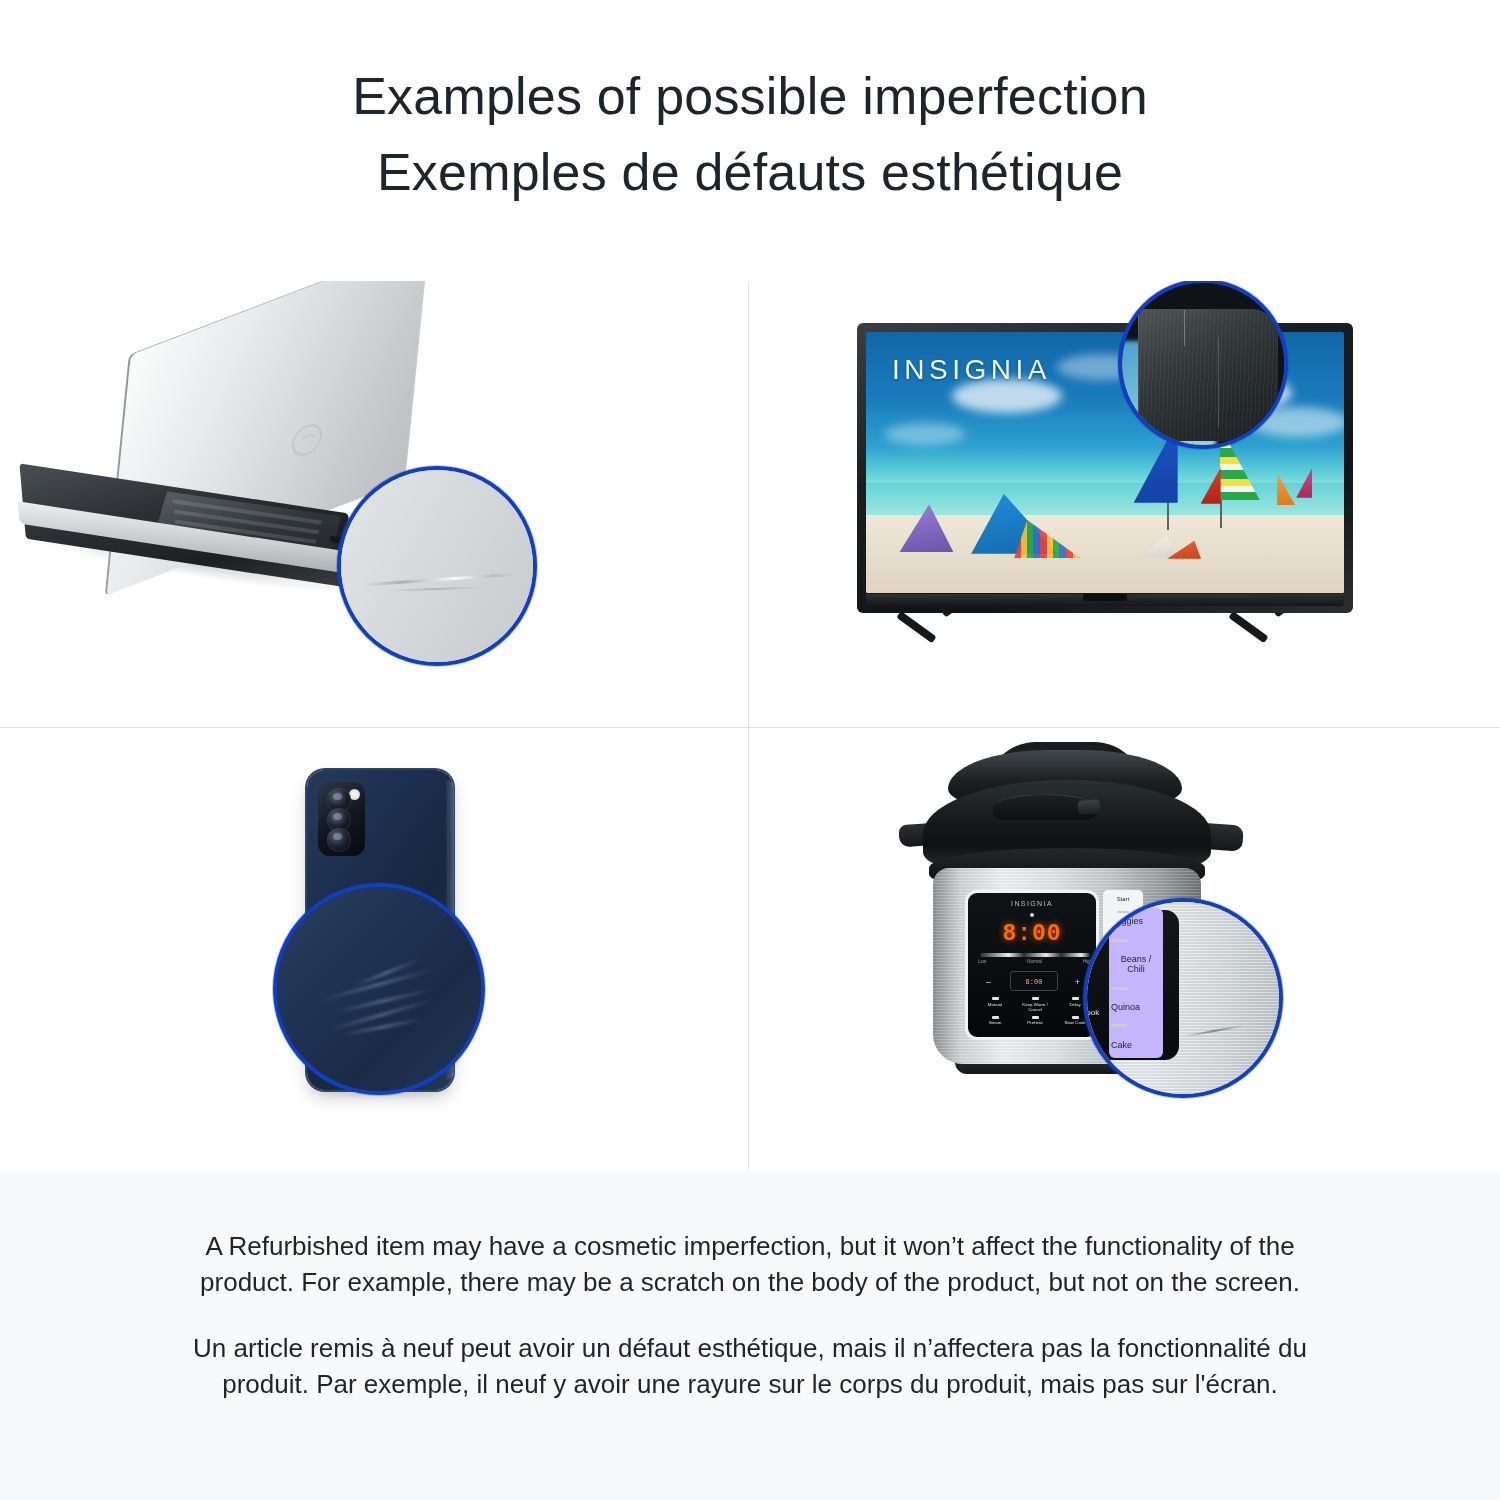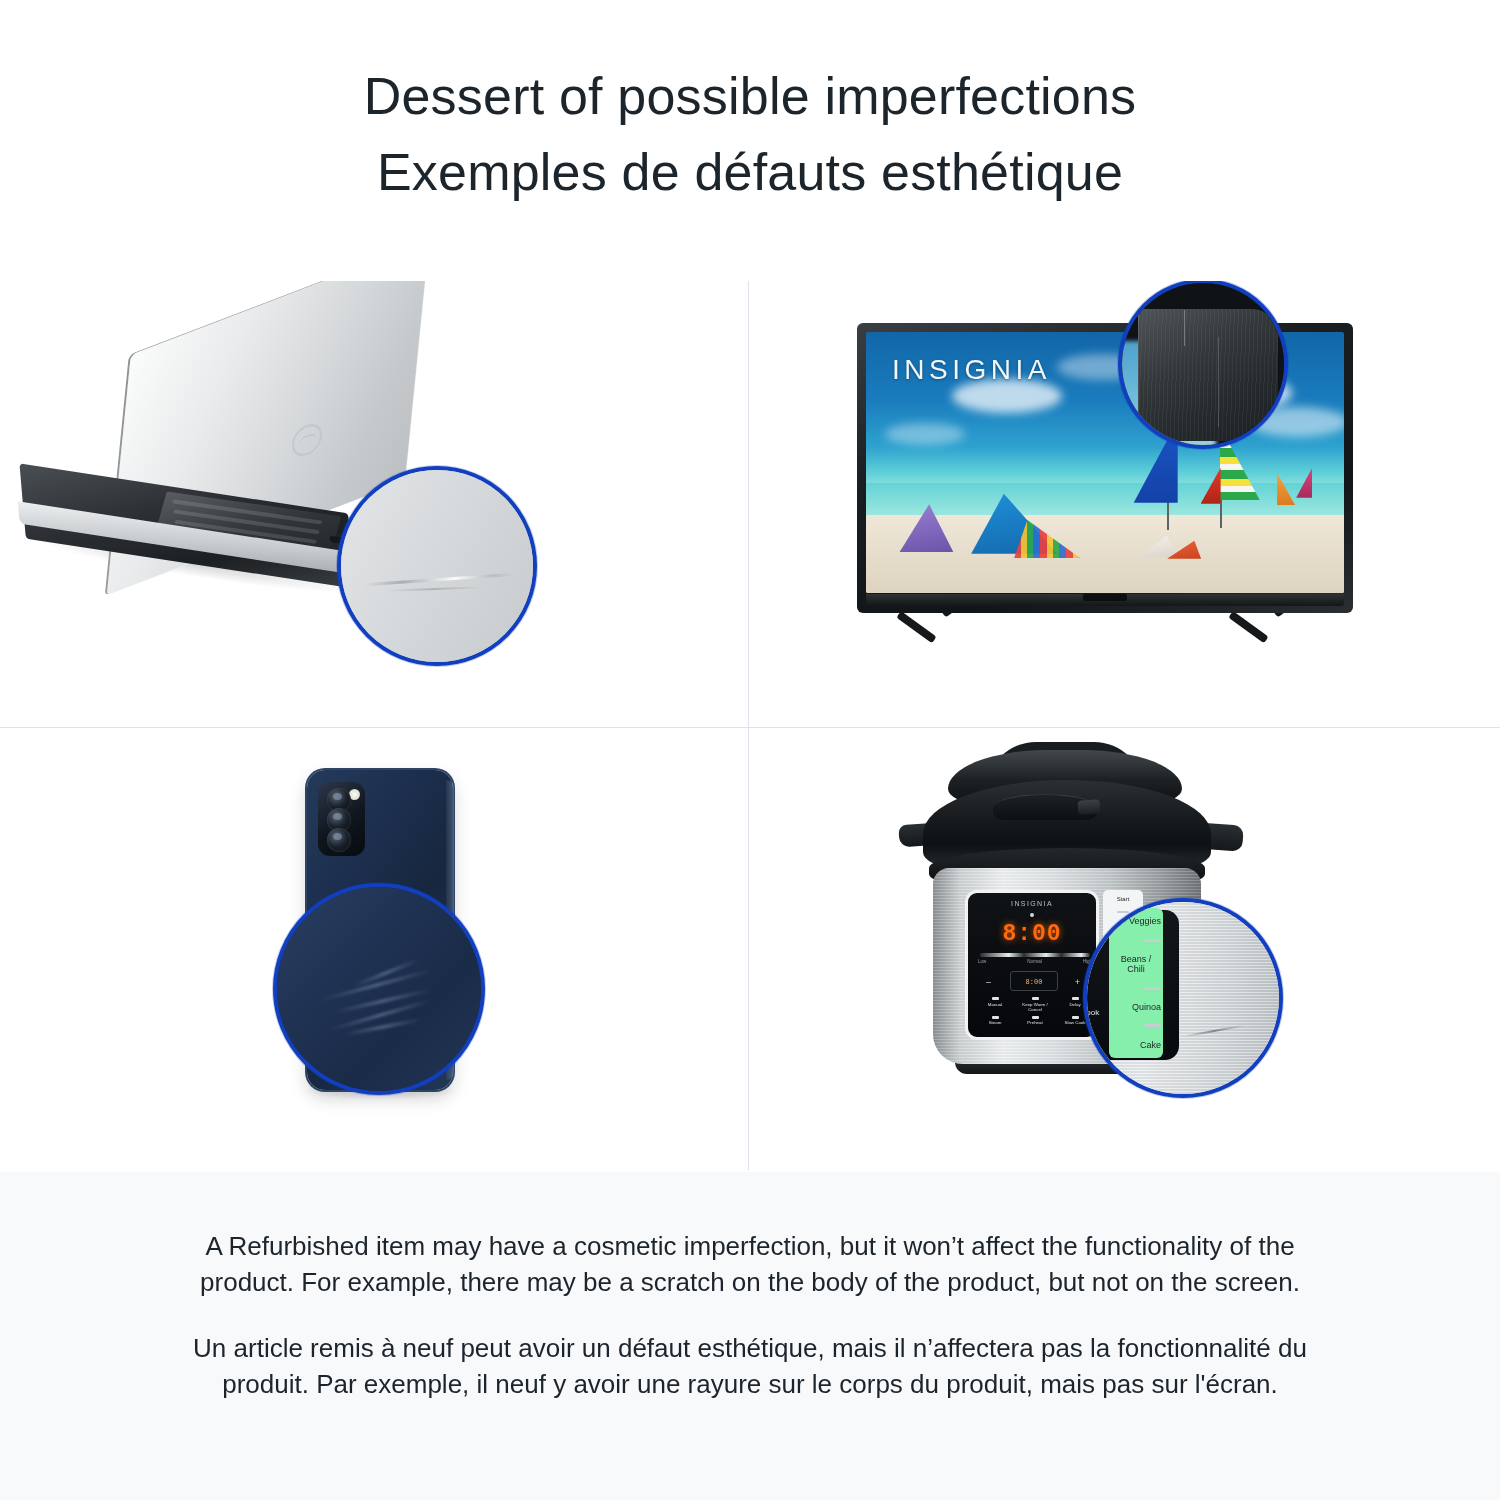--- a/index.html
+++ b/index.html
@@ -391,23 +391,23 @@
     position:absolute; inset:0;
     background:repeating-linear-gradient(180deg, rgba(255,255,255,.35) 0 1px, rgba(0,0,0,.05) 1px 3px);
   }
   .mag-cooker .blkpanel{
     position:absolute; left:-26px; top:8px; width:118px; height:150px;
     background:linear-gradient(180deg,#13171a,#080b0d);
     border-radius:0 14px 14px 0;
   }
   .mag-cooker .btncol{
     position:absolute; left:22px; top:6px; width:54px; height:150px;
-    background:#86efac; border-radius:6px;
+    background:#c4b5fd; border-radius:6px;
     padding:8px 2px;
-    display:flex; flex-direction:column; justify-content:space-between; align-items:flex-end;
+    display:flex; flex-direction:column; justify-content:space-between; align-items:flex-start;
   }
   .mag-cooker .btncol b{ font-size:9px; font-weight:400; color:#23282b; text-align:center; line-height:1.15; }
   .mag-cooker .btncol i{ display:block; width:17px; height:3px; background:#c8cdd0; border-radius:2px; }
   .mag-cooker .lefttxt{
     position:absolute; left:-22px; top:64px; font-size:9px; color:#dfe4e7;
   }
   .mag-cooker .lefttxt2{
     position:absolute; left:-26px; top:106px; font-size:8px; color:#dfe4e7;
   }
   .mag-cooker .sc{
@@ -415,21 +415,21 @@
     background:linear-gradient(90deg,rgba(255,255,255,0),rgba(90,98,104,.7),rgba(255,255,255,0));
     transform:rotate(-10deg); filter:blur(.5px);
   }
 </style>
 </head>
 <body>
 
 <div class="page">
 
   <div class="title-block">
-    <div class="title-line">Dessert of possible imperfections</div>
+    <div class="title-line">Examples of possible imperfection</div>
     <div class="title-line">Exemples de défauts esthétique</div>
   </div>
 
   <div class="grid">
 
     <div class="vline"></div>
     <div class="hline"></div>
 
     <div class="cell cell-tl">
       <div class="laptop-wrap">

